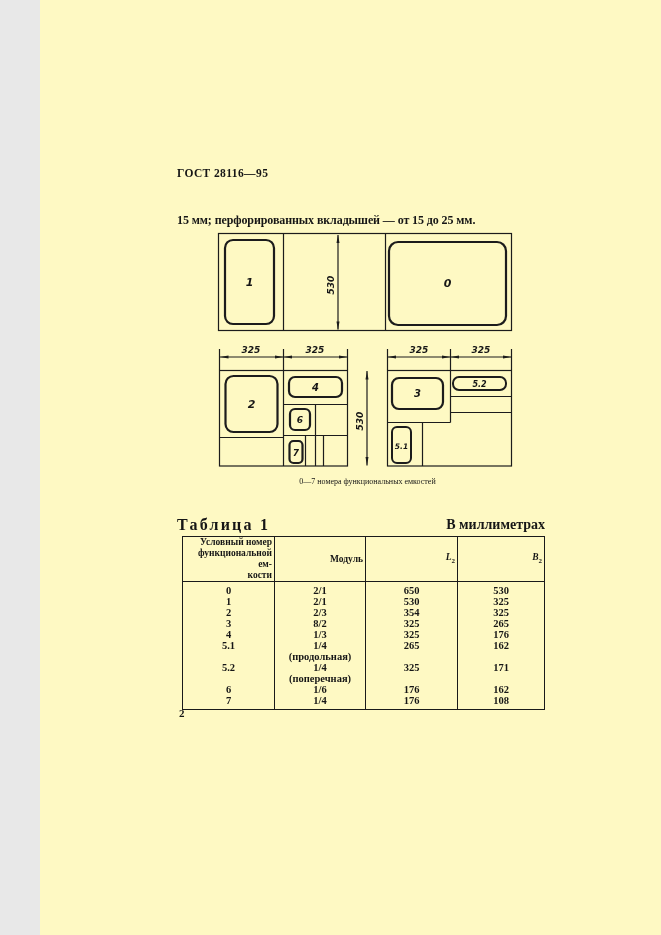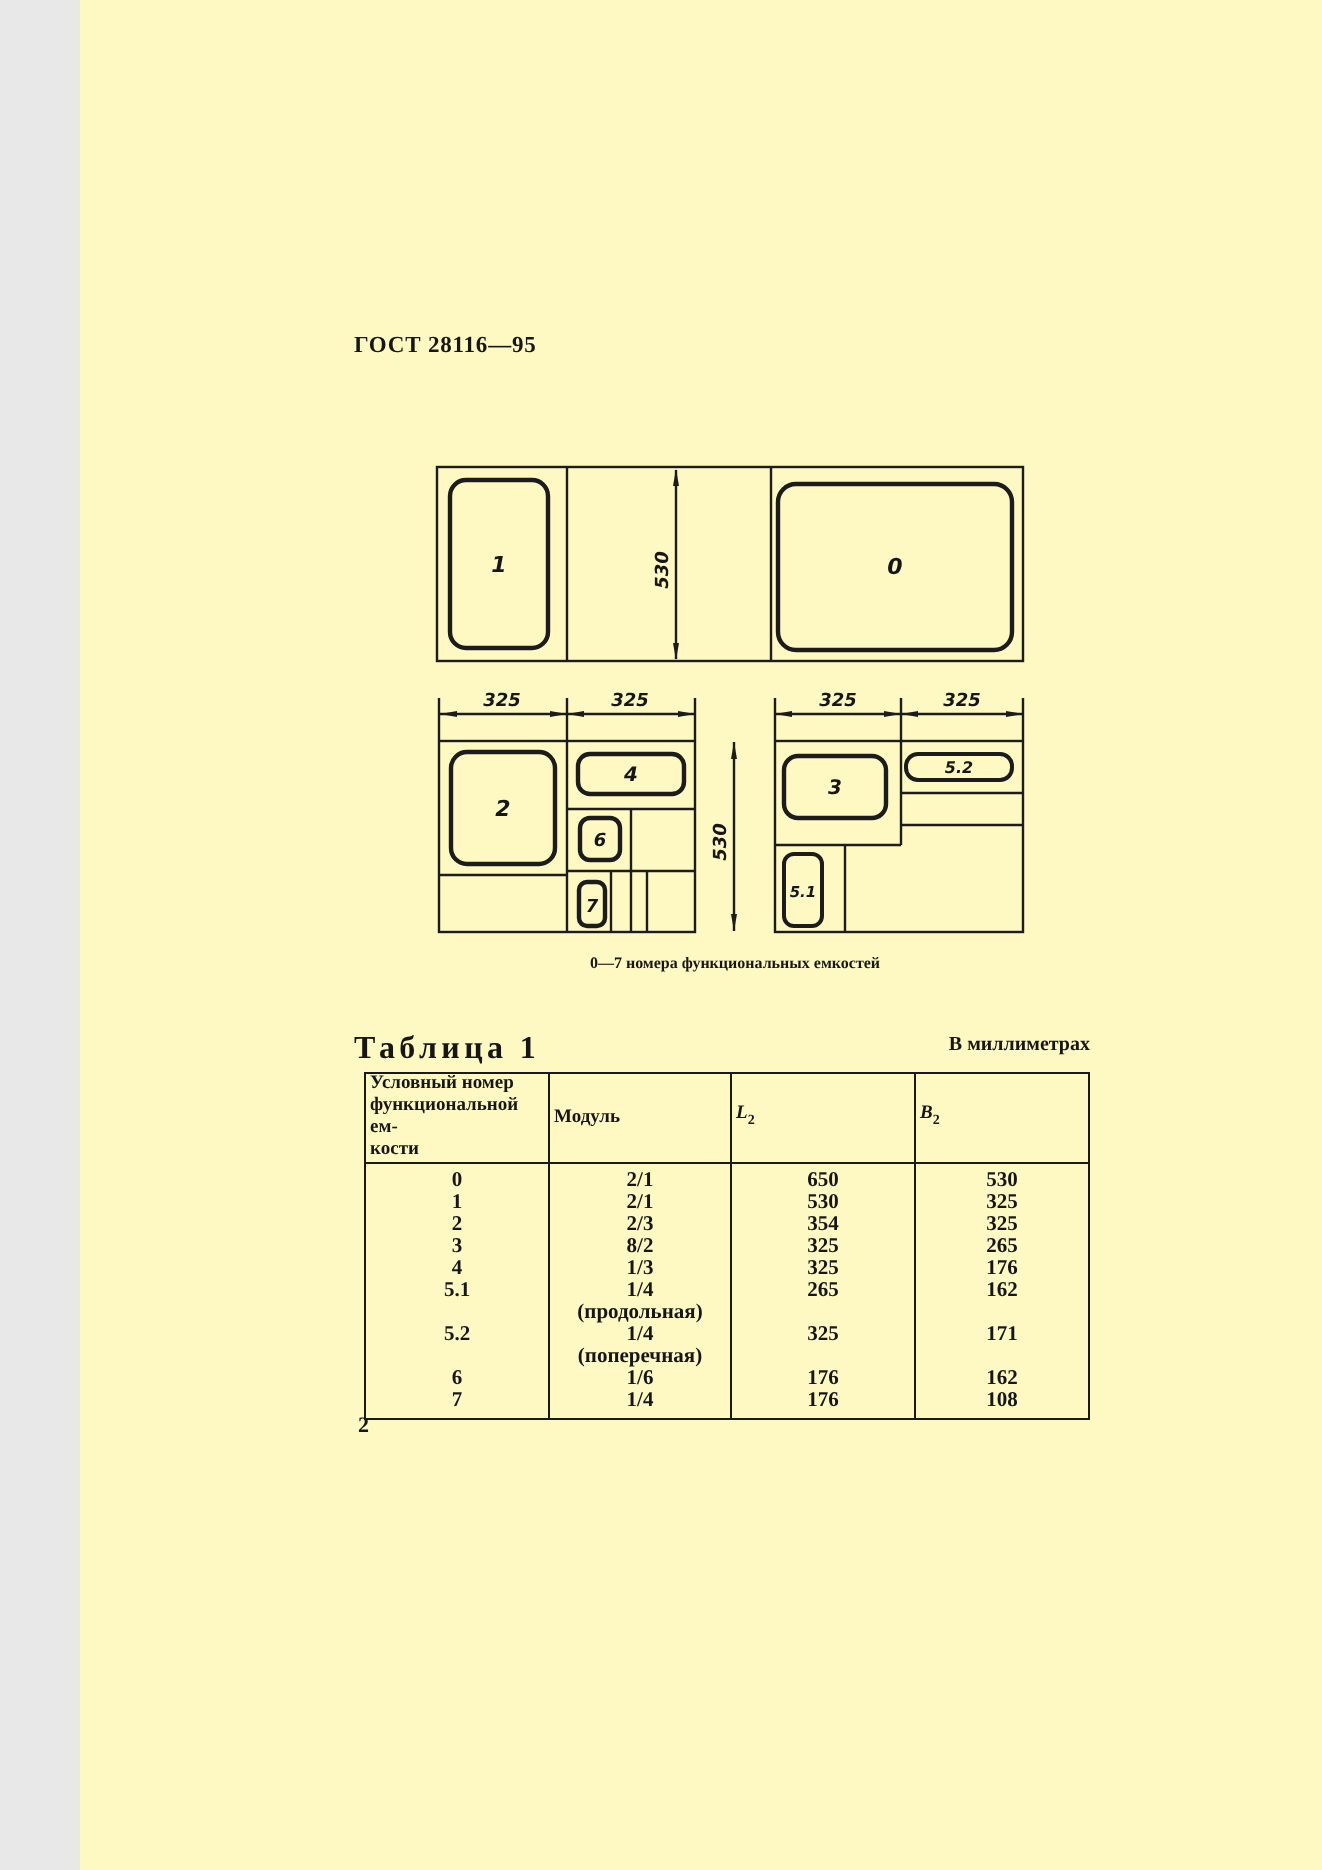--- a/index.html
+++ b/index.html
@@ -6,31 +6,31 @@
   .page{
     position:relative;width:661px;height:935px;background:#fef9c3;
     font-family:"Liberation Serif", serif;color:#161616;overflow:hidden;margin-left:40px;
   }
   .abs{position:absolute;}
   .gost-code{left:137px;top:167px;font-size:11.5px;font-weight:bold;letter-spacing:.4px;}
   .para-line{font-size:12px;font-weight:bold;letter-spacing:-.1px;white-space:nowrap;}
   .para-l1{left:154px;top:197px;}
   .para-l2{left:137px;top:213px;}
   .figure-wrap{left:160px;top:230px;width:335px;height:242px;}
-  .fig-note{left:160px;top:477px;width:335px;text-align:center;font-size:8px;font-weight:bold;}
+  .fig-note{left:160px;top:477px;width:335px;text-align:center;font-size:8px;font-weight:normal;}
   .fig-caption{left:160px;top:487px;width:335px;text-align:center;font-size:11.5px;font-weight:bold;letter-spacing:.5px;}
   .tbl-title{left:137px;top:516px;font-size:16px;font-weight:bold;letter-spacing:2.2px;}
-  .tbl-units{right:156px;top:517px;font-size:10px;font-weight:bold;}
+  .tbl-units{right:156px;top:517px;font-size:14px;font-weight:bold;}
   .gtable{
     left:142px;top:536px;width:362px;border-collapse:collapse;
     border:1.6px solid #1a1a1a;table-layout:fixed;
   }
   .gtable th{
     border-right:1.2px solid #1a1a1a;border-bottom:1.2px solid #1a1a1a;
-    font-size:9.5px;font-weight:bold;text-align:left;vertical-align:middle;
+    font-size:9.5px;font-weight:bold;text-align:right;vertical-align:middle;
     height:38px;line-height:11px;white-space:pre-line;padding:0 2px;
   }
   .gtable th:last-child,.gtable td:last-child{border-right:none;}
   .gtable td{
     border-right:1.2px solid #1a1a1a;
     font-size:10.5px;font-weight:bold;text-align:center;vertical-align:top;
     line-height:11px;padding:0;white-space:pre-line;
   }
   .gtable tbody tr:first-child td{padding-top:3px;}
   .gtable tbody tr:last-child td{padding-bottom:3px;}
@@ -40,20 +40,21 @@
   sub.hdr-sub{font-size:7px;font-weight:bold;}
   .hdr-var{font-style:italic;}
 </style>
 </head>
 <body>
 
 <div class="page">
 
   <div class="abs gost-code">ГОСТ 28116—95</div>
 
+  <div class="abs para-line para-l2">15 мм; перфорированных вкладышей — от 15 до 25 мм.</div>
 
   <svg class="abs figure-wrap" viewBox="0 0 335 242" width="335" height="242">
     <g stroke="#1c1c1c" stroke-width="1.2" fill="none">
 
       <rect x="18.5" y="3.5" width="293" height="97"></rect>
       <line x1="83.5" y1="3.5" x2="83.5" y2="100.5"></line>
       <line x1="185.5" y1="3.5" x2="185.5" y2="100.5"></line>
       <rect x="25" y="10" width="49" height="84" rx="8" stroke-width="2.2"></rect>
       <rect x="189" y="12" width="117" height="83" rx="9" stroke-width="2.2"></rect>
 

